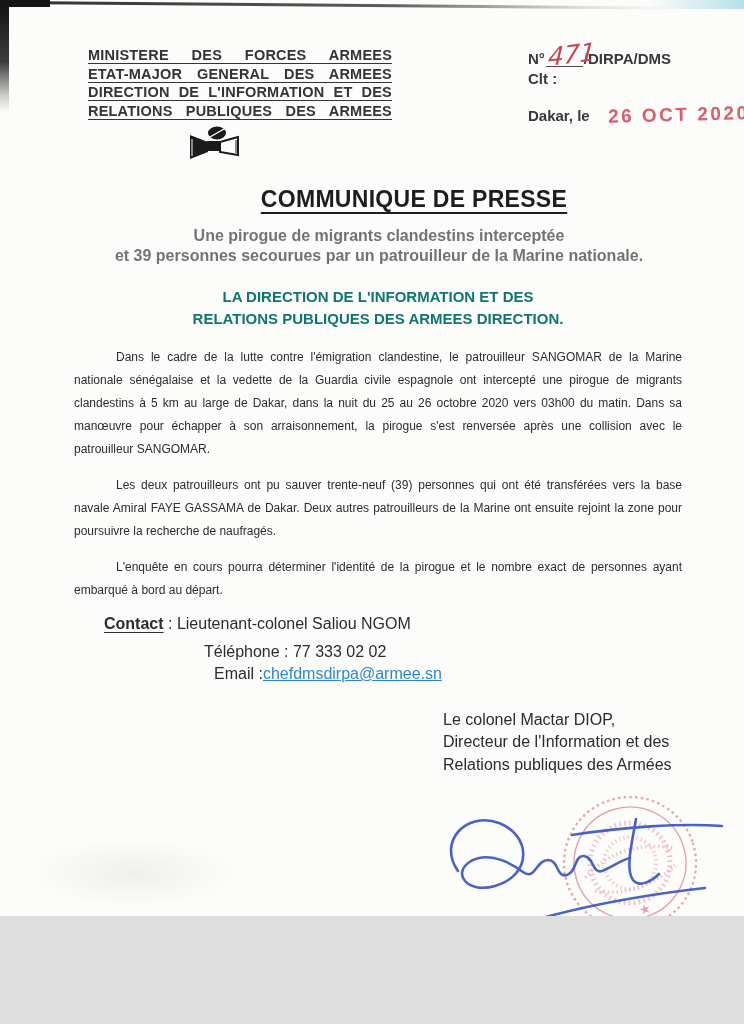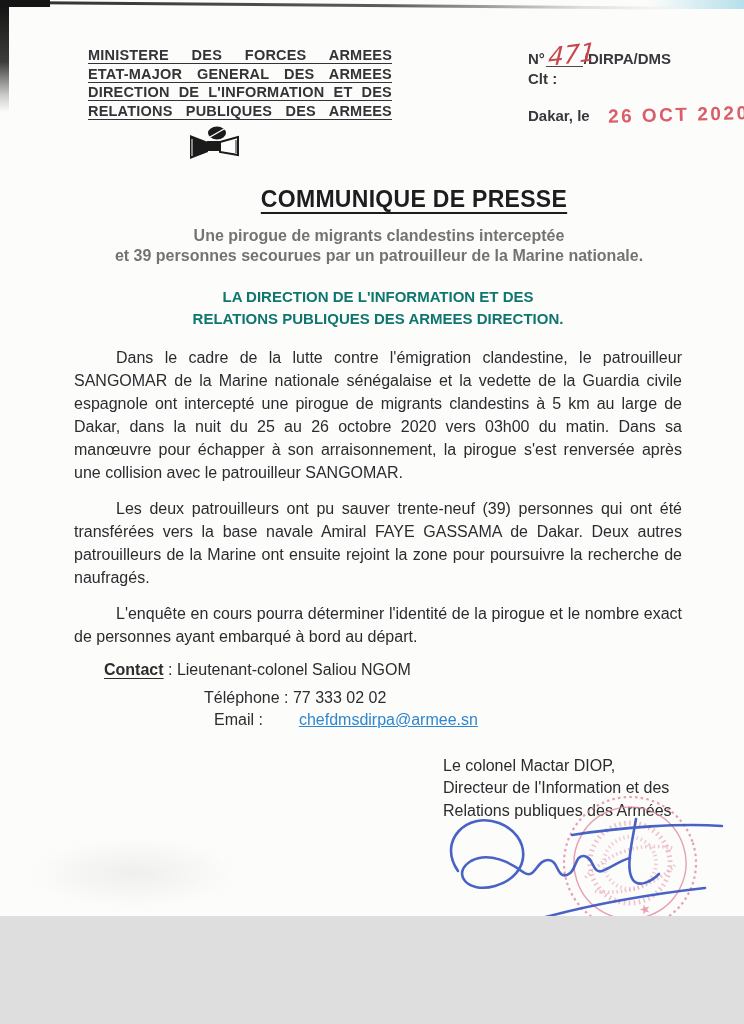--- a/index.html
+++ b/index.html
@@ -67,27 +67,27 @@
   
   .title-wrap { margin-top:18px; padding-left:84px; text-align:center; }
   .doc-title {
     display:inline-block; font-size:23px; font-weight:700; color:#1d1d20; letter-spacing:.3px;
     text-decoration:underline; text-underline-offset:5px; text-decoration-thickness:2px;
   }
   .subtitle { margin-top:13px; padding-left:14px; text-align:center; font-weight:700; font-size:16px; line-height:20px; color:#737373; }
   .section-heading { margin-top:20px; padding-left:12px; text-align:center; font-weight:700; font-size:15px; line-height:22px; color:#0f766e; }
 
   
-  .body-copy { margin:16px 62px 0 74px; font-size:16px; line-height:23px; text-align:justify; color:#2c2c30; }
+  .body-copy { margin:16px 62px 0 74px; font-size:12px; line-height:23px; text-align:justify; color:#2c2c30; }
   .body-copy p { margin:0 0 13px 0; text-indent:42px; }
 
   .contact-block { margin:3px 0 0 104px; font-size:16px; color:#2c2c30; }
   .contact-label { font-weight:700; text-decoration:underline; text-underline-offset:3px; }
   .phone-line { margin:10px 0 0 100px; }
-  .email-line { margin:4px 0 0 110px; display:flex; gap:36px; }
+  .email-line { margin:4px 0 0 110px; display:flex; }
   .email-link { color:#2e86d1; text-decoration:underline; cursor:pointer; }
 
   .signature-block { margin:26px 0 0 443px; font-size:16px; line-height:22.5px; color:#2b2b2f; }
 
   .sign-area { position:absolute; left:423px; top:783px; width:322px; height:215px; pointer-events:none; }
 </style>
 </head>
 <body>
 
 <div class="page">

